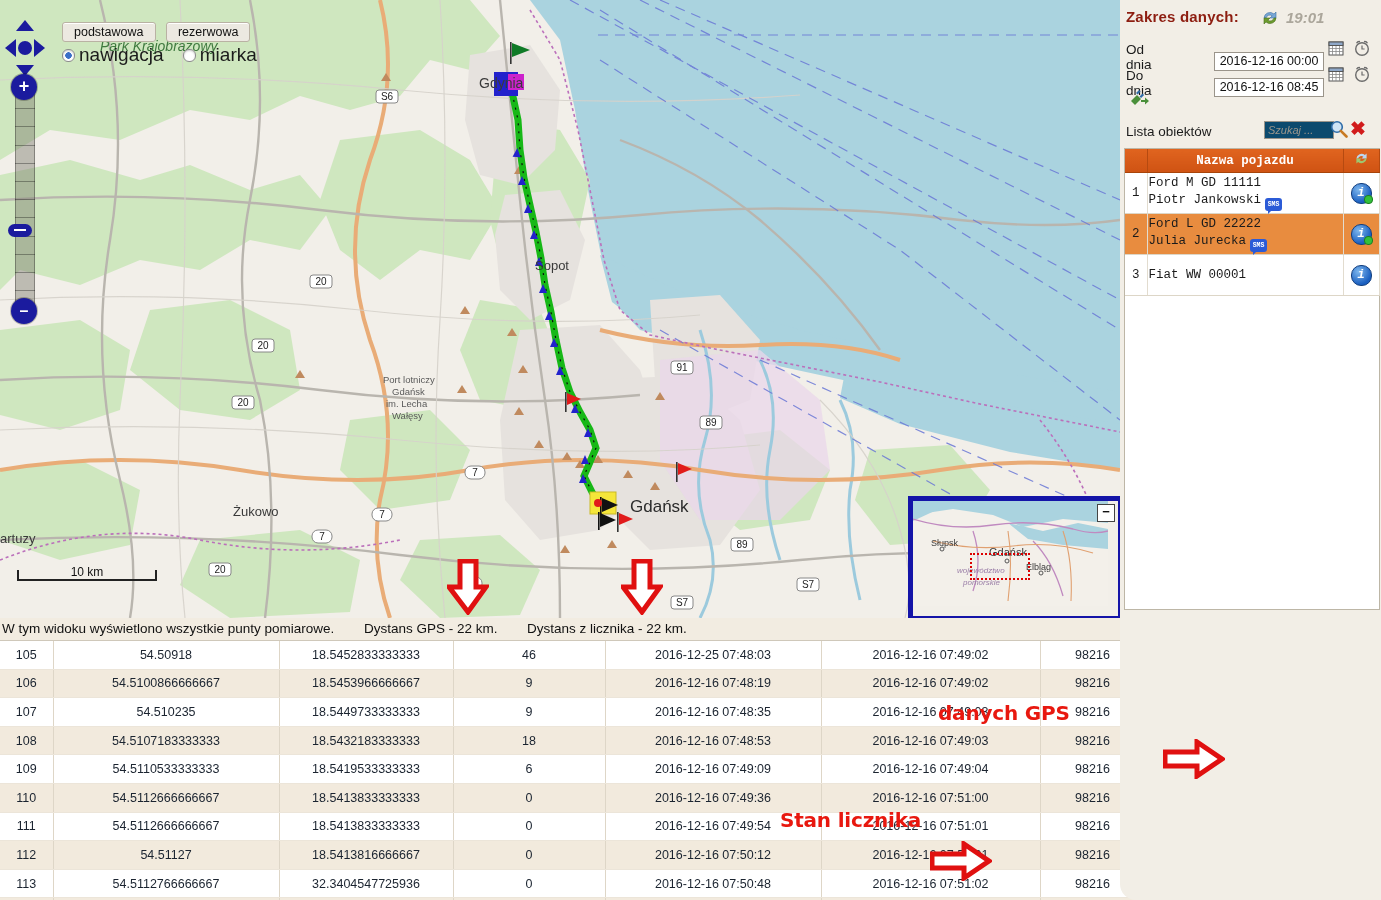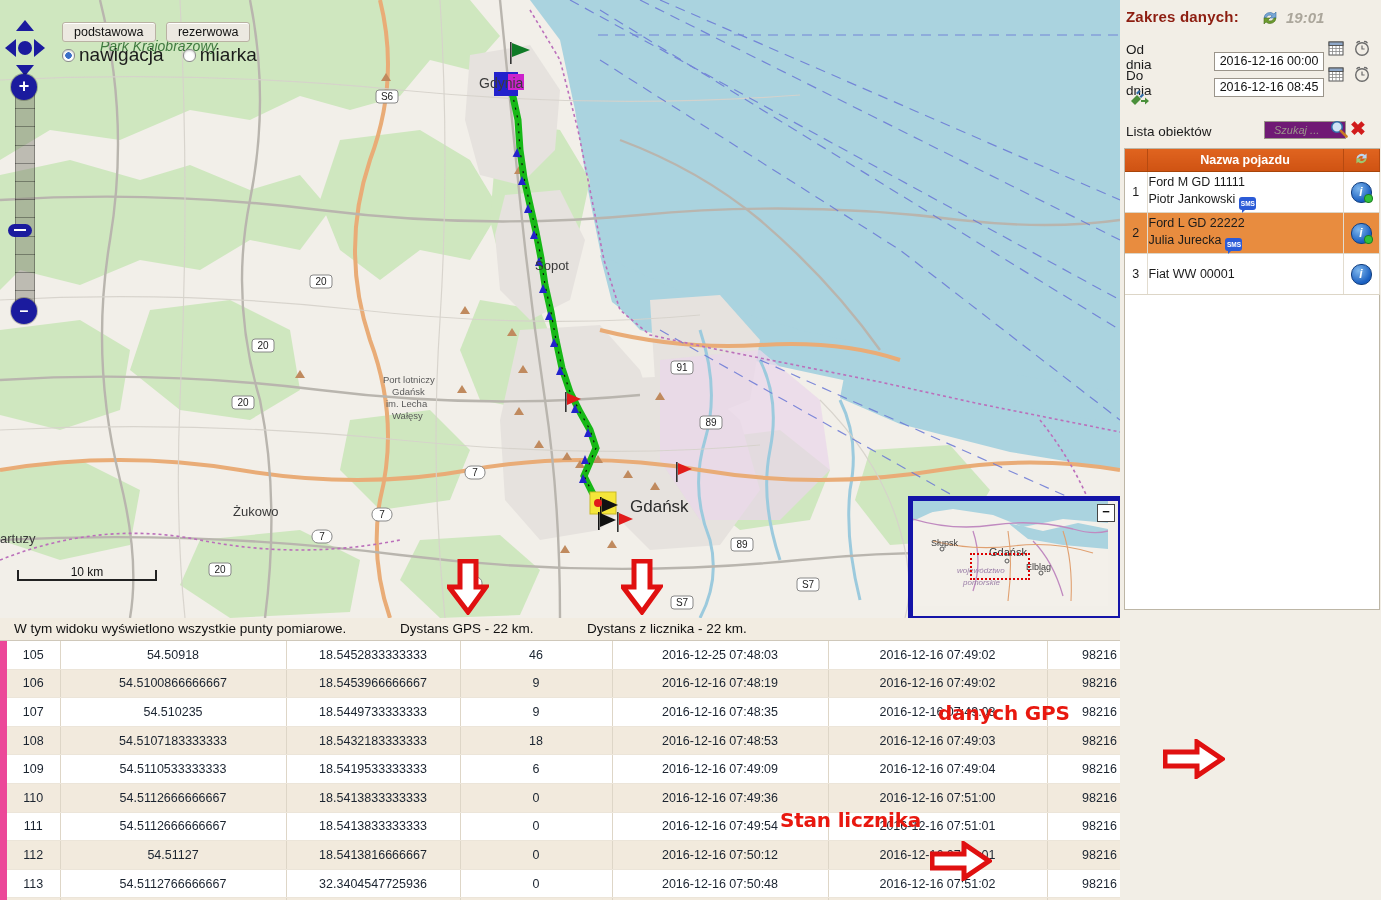--- a/index.html
+++ b/index.html
@@ -72,27 +72,27 @@
     font-size:13px;color:#111;font-weight:bold;
   }
   .ov-bbox{position:absolute;left:57px;top:52px;width:56px;height:23px;border:2px dotted #d00;}
 
   
   #status-bar{
     position:absolute;left:0;top:618px;width:1120px;height:22px;
     background:#f2ece1;font-size:13.5px;color:#111;line-height:22px;
     white-space:nowrap;
   }
-  #status-bar span{padding-left:14px;text-align:right;}
+  #status-bar span{padding-left:2px;text-align:right;}
   .status-gap{display:inline-block;width:18px;}
 
   
   #table-wrap{
     position:absolute;left:0;top:640px;width:1348px;height:260px;
-    overflow:hidden;background:#ec4899;border-top:1px solid #cfc8ba;padding-left:7px;
+    overflow:hidden;background:#0c4a6e;border-top:1px solid #cfc8ba;
   }
   table.data{border-collapse:collapse;width:1348px;table-layout:fixed;font-size:12.5px;color:#1b2430;}
   table.data td{
     height:25.6px;border-right:1px solid #ded6c7;border-bottom:1px solid #ece5d9;
     text-align:center;overflow:hidden;white-space:nowrap;
   }
   tr.odd td{background:#fff;}
   tr.even td{background:#f2eadd;}
   td.del{color:#e01b1b;font-weight:bold;font-size:15px;border-right:none;}
   #table-scrollbar{
@@ -103,20 +103,21 @@
     position:absolute;left:1px;width:15px;height:16px;background:#ccc6b8;
     border:1px solid #9e988a;text-align:center;font-size:8px;line-height:14px;color:#333;
   }
   #sb-up{top:1px;} #sb-down{bottom:1px;}
   #sb-thumb{position:absolute;left:1px;top:18px;width:15px;height:14px;background:#e6e1d5;border:1px solid #bdb6a6;}
 
   
   #right-panel{
     position:absolute;left:1120px;top:0;width:261px;height:900px;
     background:#f2eee6;
+    border-radius:16px;
   }
   #panel-header{position:absolute;left:6px;top:8px;width:250px;height:22px;}
   .panel-title{
     font-size:15px;font-weight:bold;color:#8d1d10;letter-spacing:.2px;
     position:absolute;left:0;top:0;
   }
   #refresh-icon{position:absolute;left:134px;top:0px;}
   #clock-text{
     position:absolute;left:160px;top:1px;font-size:15px;font-style:italic;
     font-weight:bold;color:#aba69b;
@@ -127,32 +128,32 @@
   .date-input{
     position:absolute;left:88px;top:12px;width:108px;height:17px;
     background:#fff;border:1px solid #9a948a;font-size:12.5px;color:#111;
     text-align:center;line-height:17px;
   }
   .cal-icon{position:absolute;left:202px;top:0px;}
   .clock-icon{position:absolute;left:227px;top:-1px;}
   #apply-icon{position:absolute;left:8px;top:88px;}
   #list-label{position:absolute;left:6px;top:124px;font-size:13.5px;color:#1b1b1b;}
   #search-input{
-    position:absolute;left:144px;top:121px;width:62px;height:16px;background:#701a75;
+    position:absolute;left:144px;top:121px;width:62px;height:16px;background:#0c4a6e;
     border:1px solid #9a948a;font-size:11px;font-style:italic;color:#9c968c;
-    padding:0 9px;line-height:16px;
+    padding:0 3px;line-height:16px;
   }
   #search-icon{position:absolute;left:209px;top:119px;}
   #clear-icon{position:absolute;left:230px;top:119px;font-size:19px;color:#d11b1b;font-weight:bold;line-height:19px;}
 
   #vehicle-list{
     position:absolute;left:4px;top:148px;width:254px;height:460px;
     background:#fff;border:1px solid #bdb6a6;
   }
-  table.vehicles{border-collapse:collapse;width:254px;table-layout:fixed;}
+  table.vehicles{border-collapse:collapse;width:254px;table-layout:fixed;font-family:Liberation Mono, monospace;}
   table.vehicles th{
     background:linear-gradient(to bottom,#e0641f,#cf5313);color:#fff;
     font-size:12.5px;font-weight:bold;height:20px;
     border-right:1px solid #b64a10;border-bottom:1px solid #a84409;
   }
   table.vehicles td{
     border-right:1px solid #e2dccf;border-bottom:1px solid #ddd6c7;
     font-size:12.5px;color:#1b1b1b;vertical-align:middle;
   }
   tr.veh td{height:38px;}

